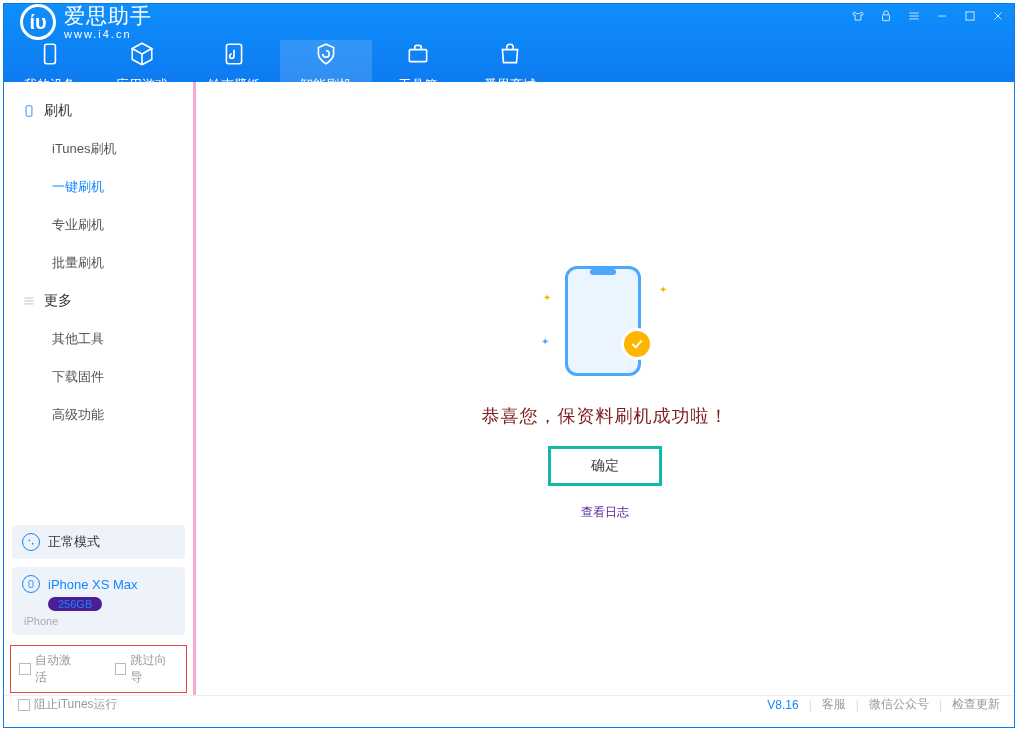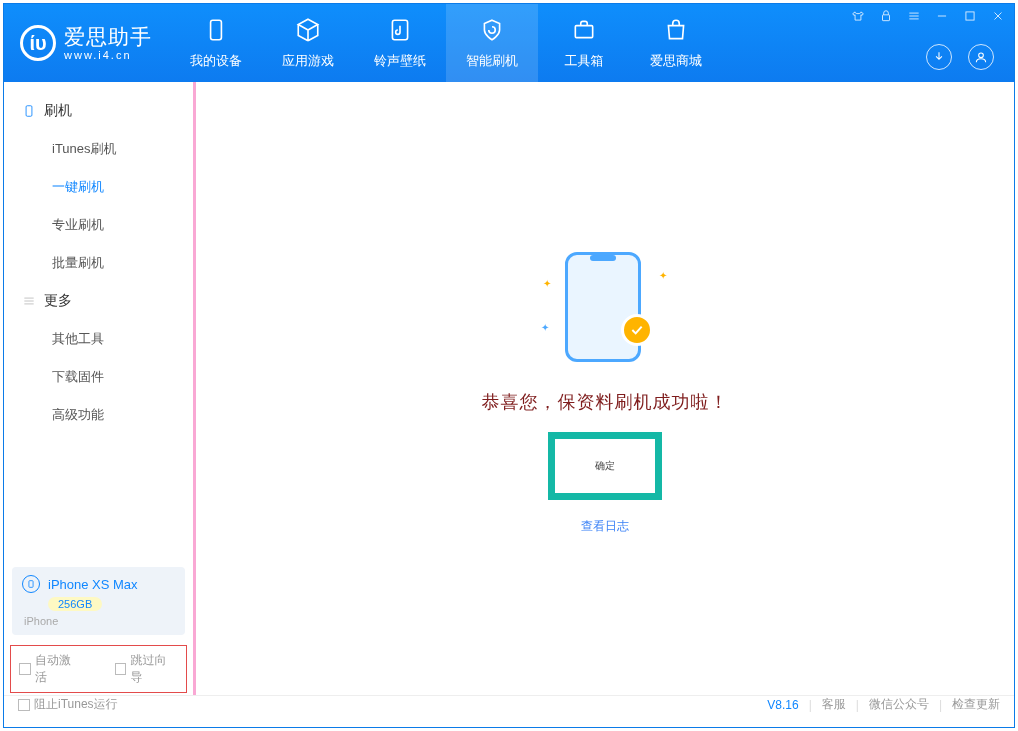--- a/index.html
+++ b/index.html
@@ -1,20 +1,20 @@
 <!DOCTYPE html>
 <html><head>
 <meta charset="utf-8">
 <style>
   * { margin: 0; padding: 0; box-sizing: border-box; }
   body { font-family: "Microsoft YaHei", "PingFang SC", sans-serif; background: #fff; width: 1018px; height: 731px; overflow: hidden; }
   .app { width: 1012px; height: 725px; margin: 3px; border: 1px solid #0b7be8; display: flex; flex-direction: column; background: #fff; }
 
   
-  .header { background: linear-gradient(#0f8efc, #0d7bf0); height: 78px; display: flex; align-items: stretch; position: relative; }
+  .header { background: linear-gradient(#0f8efc, #0d7bf0); height: 78px; display: flex; align-items: stretch; position: relative; flex-direction: column; }
   .logo-box { display: flex; align-items: center; padding: 0 18px 0 16px; color: #fff; }
   .logo-circle { width: 36px; height: 36px; border-radius: 50%; border: 3px solid #fff; display: flex; align-items: center; justify-content: center; font-weight: bold; font-size: 20px; margin-right: 8px; }
   .logo-text { display: flex; flex-direction: column; line-height: 1.1; justify-content: space-between; }
   .logo-title { font-size: 21px; font-weight: 500; letter-spacing: 1px; }
   .logo-sub { font-size: 11px; letter-spacing: 2px; }
 
   .tabs { display: flex; align-items: stretch; }
   .tab { width: 92px; display: flex; flex-direction: column; align-items: center; justify-content: center; color: #fff; font-size: 13px; cursor: pointer; gap: 8px; }
   .tab.active { background: rgba(255,255,255,0.15); }
   .tab-icon { width: 28px; height: 28px; display: flex; align-items: center; justify-content: center; }
@@ -34,43 +34,43 @@
   .side-scroll { flex: 1; overflow: auto; padding-top: 10px; }
   .side-group-title { display: flex; align-items: center; padding: 10px 18px 10px 18px; color: #333; font-size: 14px; font-weight: 500; gap: 8px; }
   .sg-icon { width: 14px; height: 14px; display:flex; align-items:center; justify-content:center; }
   .sg-icon svg { width:14px; height:14px; stroke:#1187ff; fill:none; stroke-width:1.5; }
   .side-item { padding: 10px 10px 10px 48px; font-size: 13px; color: #555; cursor: pointer; }
   .side-item.active { color: #1187ff; }
 
   .side-bottom { padding: 8px; display:flex; flex-direction:column; gap:8px; }
   .card { background: #eef3f9; border-radius: 4px; padding: 8px 10px; display:flex; align-items:center; gap:8px; font-size:13px; color:#333; }
   .card2 { flex-direction:column; align-items:flex-start; gap:4px; }
-  .badge { background: #fef9c3; color:#1187ff; font-size:11px; padding:1px 10px; border-radius:10px; display:inline-block; }
+  .badge { background: #4c1d95; color:#1187ff; font-size:11px; padding:1px 10px; border-radius:10px; display:inline-block; }
   .card-icon { width:18px; height:18px; border:1.5px solid #1187ff; border-radius:50%; display:flex; align-items:center; justify-content:center; }
   .card-icon svg { width:10px; height:10px; stroke:#1187ff; fill:none; stroke-width:2; }
   .phone-name { color:#1187ff; font-weight:500; }
   .phone-sub { color:#aaa; font-size:11px; margin-left:2px; }
 
   .opt-row { border:1.5px solid #e34b4b; padding: 6px 8px; display:flex; align-items:center; gap:32px; margin: 2px 6px 2px 6px; }
   .chk { display:flex; align-items:center; gap:4px; font-size:12px; color:#999; cursor:pointer; }
   .chk-box { width:12px; height:12px; border:1px solid #bbb; }
 
   
   .main { flex:1; position:relative; display:flex; flex-direction:column; align-items:center; justify-content:center; gap:18px; }
   .illus { position:relative; width:140px; height:130px; }
   .illus .phone { position:absolute; left:30px; top:10px; width:76px; height:110px; border:3px solid #4ca8ff; border-radius:12px; background:#eaf5ff; }
   .illus .notch { position:absolute; left:55px; top:13px; width:26px; height:6px; background:#4ca8ff; border-radius:3px; }
   .illus .check { position:absolute; left:86px; top:72px; width:32px; height:32px; background:#ffb400; border-radius:50%; border:3px solid #fff; display:flex; align-items:center; justify-content:center; }
   .illus .check svg { width:16px; height:16px; stroke:#fff; fill:none; stroke-width:3; }
   .illus .spark { position:absolute; color:#ffb400; font-size:10px; }
   .s1 { left:8px; top:36px; } .s2 { left:124px; top:28px; } .s3 { left:6px; top:80px; }
 
   .msg { font-size:18px; color:#7f1d1d; letter-spacing:1px; }
-  .btn { border:7px solid #14b8a6; background:#fff; padding:20px 40px; font-size:10px; color:#444; cursor:pointer; }
-  .link { color:#3b82f6; font-size:12px; text-decoration:none; cursor:pointer; }
+  .btn { border:3px solid #14b8a6; background:#fff; padding:8px 40px; font-size:14px; color:#444; cursor:pointer; }
+  .link { color:#4c1d95; font-size:12px; text-decoration:none; cursor:pointer; }
 
   
   .footer { border-top:1px solid #eee; height:32px; display:flex; align-items:flex-start; padding:0 14px; font-size:12px; color:#999; gap:10px; }
   .footer-right { margin-left:auto; display:flex; align-items:center; gap:10px; }
   .fsep { color:#ddd; }
   .flink { cursor:pointer; }
   .ver { color:#1187ff; }
 </style>
 </head>
 <body>
@@ -214,20 +214,29 @@
               </svg>
             </span>
           <span>更多</span>
         </div>
         <div class="side-item">其他工具</div>
         <div class="side-item">下载固件</div>
         <div class="side-item">高级功能</div>
       </div>
 
       <div class="side-bottom">
+        <div class="card">
+          <span class="card-icon">
+              <svg viewBox="0 0 24 24">
+                <circle cx="8" cy="8" r="2" fill="#1187ff" stroke="none"></circle>
+                <circle cx="16" cy="16" r="2" fill="#1187ff" stroke="none"></circle>
+              </svg>
+            </span>
+          <span>正常模式</span>
+        </div>
         <div class="card card2">
           <div style="display:flex;align-items:center;gap:8px">
             <span class="card-icon">
                 <svg viewBox="0 0 24 24">
                   <rect x="7" y="4" width="10" height="16" rx="2"></rect>
                 </svg>
               </span>
             <span class="phone-name">iPhone XS Max</span>
           </div>
           <span class="badge" style="margin-left:26px">256GB</span>

